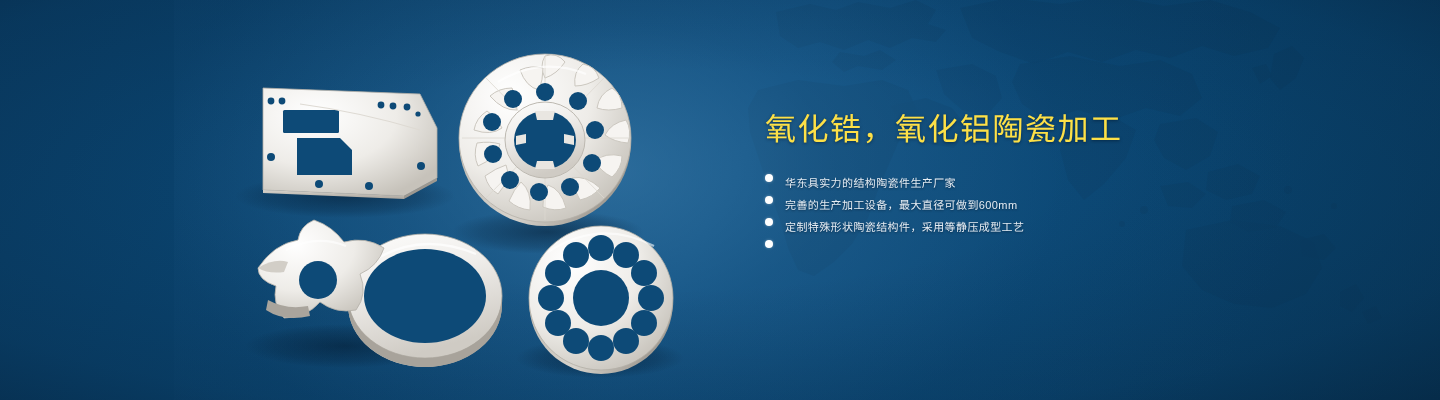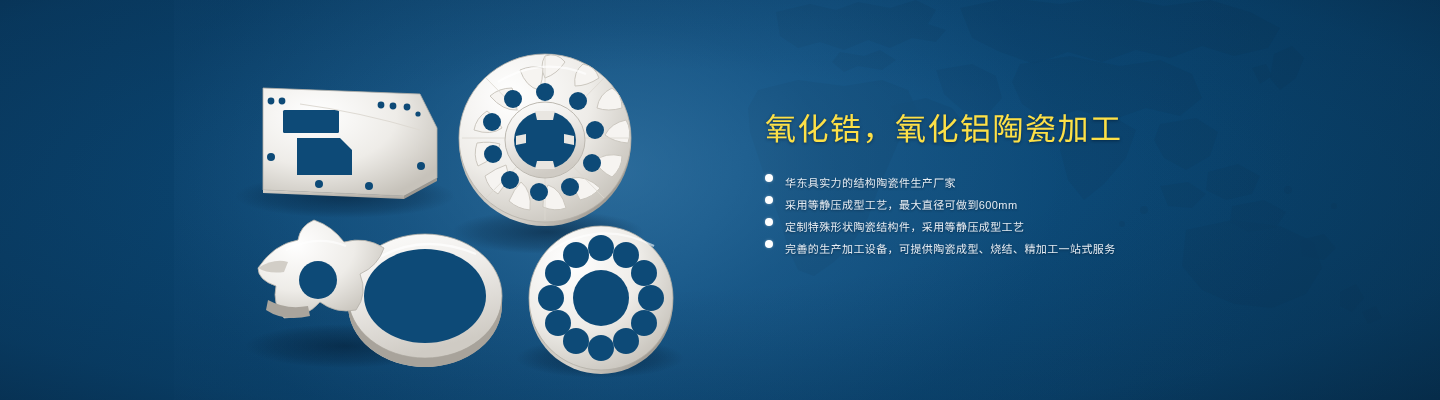--- a/index.html
+++ b/index.html
@@ -330,26 +330,25 @@
   <div class="copy">
     <h1 class="headline">氧化锆，氧化铝陶瓷加工</h1>
 
     <ul class="bullets">
       <li>
         <span class="dot"></span>
         <span>华东具实力的结构陶瓷件生产厂家</span>
       </li>
       <li>
         <span class="dot"></span>
-        <span>采用等静压成型工艺，最大直径可做到600mm</span>
+        <span>完善的生产加工设备，最大直径可做到600mm</span>
       </li>
       <li>
         <span class="dot"></span>
         <span>定制特殊形状陶瓷结构件，采用等静压成型工艺</span>
       </li>
       <li>
         <span class="dot"></span>
-        <span>完善的生产加工设备，可提供陶瓷成型、烧结、精加工一站式服务</span>
       </li>
     </ul>
   </div>
 
 </div>
 
 </body></html>

